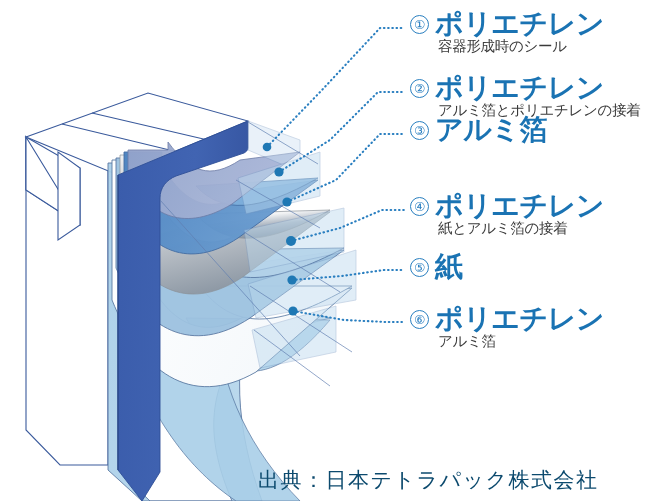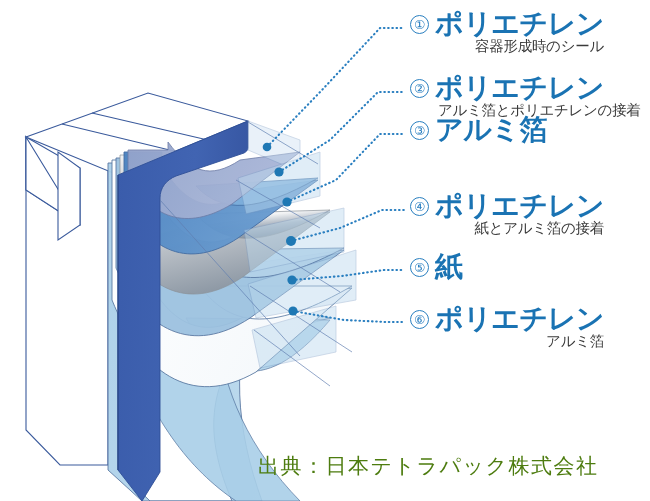--- a/index.html
+++ b/index.html
@@ -59,29 +59,29 @@
   }
   .callout-sub {
     color: #3a3a3a;
     font-size: 14.5px;
     line-height: 18px;
     margin-top: 1px;
     margin-left: 3px;
     letter-spacing: -0.3px;
     font-family: "DejaVu Sans", sans-serif;
   }
-  .callout-sub div { white-space: nowrap; text-align: right; }
+  .callout-sub div { white-space: nowrap; }
   
   #source-caption {
     position: absolute;
     left: 258px;
-    top: 452px;
+    top: 466px;
     font-family: "DejaVu Serif", "Liberation Serif", serif;
     font-size: 21px;
-    color: #4d7c0f;
+    color: #0c4a6e;
     letter-spacing: 1.5px;
     white-space: nowrap;
   }
 </style>
 </head>
 <body>
 
 <div id="page">
 
   <svg id="diagram-svg" viewBox="0 0 650 501">

